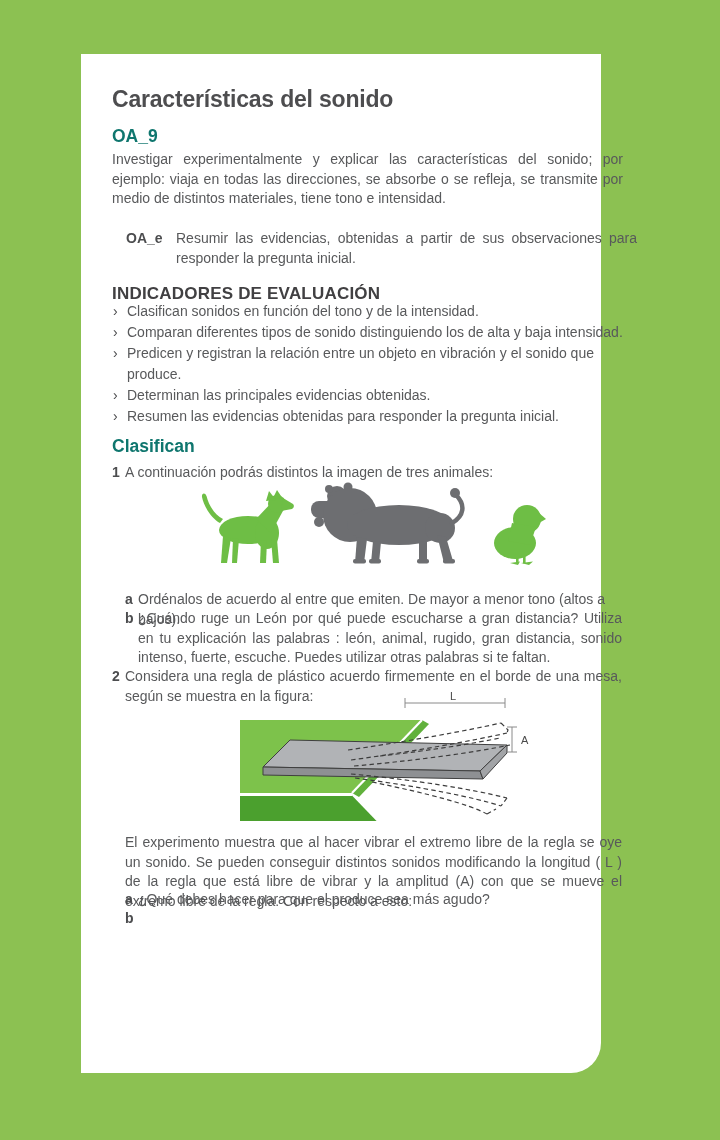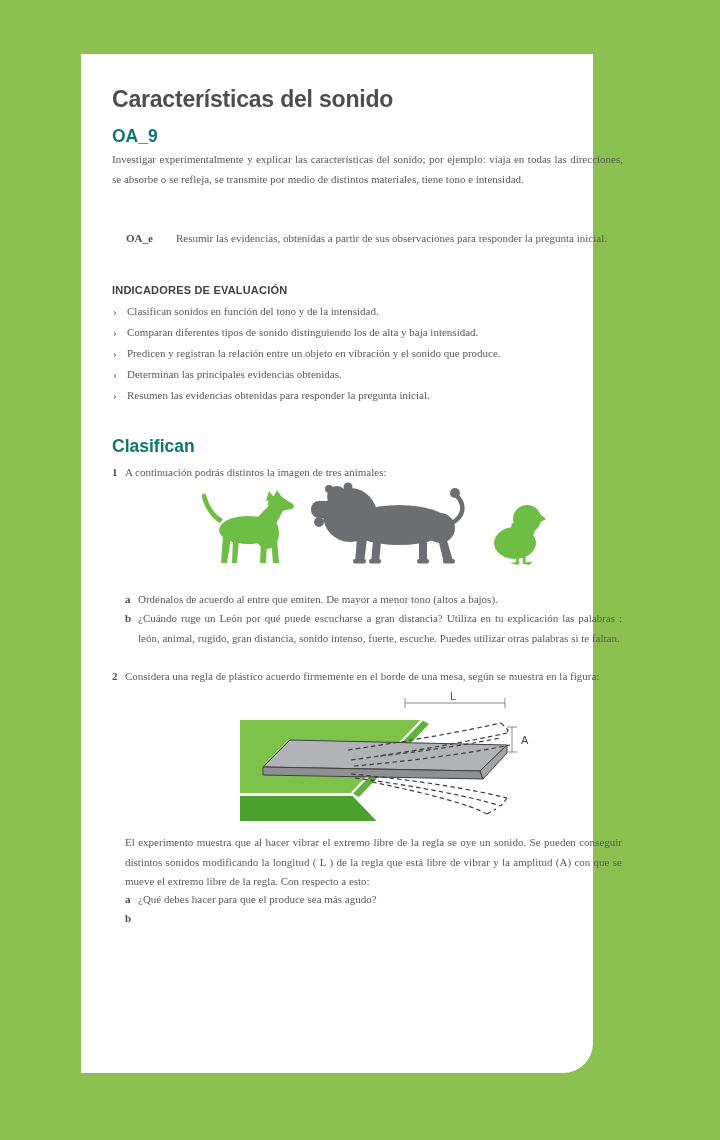--- a/index.html
+++ b/index.html
@@ -3,38 +3,38 @@
 <meta charset="utf-8">
 <style>
   html,body{margin:0;padding:0;}
   body{
     width:720px;height:1140px;position:relative;overflow:hidden;
     background:#8cc152;
     font-family:"Liberation Sans", sans-serif;
   }
   .card{
     position:absolute;left:81px;top:54px;width:512px;height:1019px;
-    background:#ffffff;border-radius:0 0 30px 0;
+    background:#ffffff;border-radius:0 0 30px 0;padding-left:8px;
   }
   .abs{position:absolute;}
   .title{
     left:31px;top:32px;margin:0;font-size:23px;font-weight:bold;
     color:#4d4d4f;letter-spacing:-0.2px;
   }
   .sect-head{font-size:17.5px;font-weight:bold;color:#0f766e;}
   .oa9-head{left:31px;top:72px;}
   .activ-head{left:31px;top:382px;}
-  .body-t{font-size:11px;line-height:19.5px;color:#58595b;font-family:Liberation Serif, serif;}
+  .body-t{font-size:14px;line-height:19.5px;color:#58595b;}
   .jt{text-align:justify;}
   .para1{left:31px;top:96px;width:511px;}
   .oae-row{left:45px;top:175px;width:511px;display:flex;}
   .oae-code{width:50px;flex:none;font-weight:bold;color:#4c4d4f;}
   .oae-desc{width:461px;}
   .indic-head{
-    left:31px;top:230px;font-size:11px;font-weight:bold;color:#414042;
+    left:31px;top:230px;font-size:17px;font-weight:bold;color:#414042;
     letter-spacing:0.2px;
   }
   .bullets{left:31px;top:247px;width:511px;}
   .brow{position:relative;padding-left:15px;line-height:21px;}
   .bmark{position:absolute;left:1px;top:0;color:#4c4d4f;}
   .marker{position:absolute;left:-13px;font-weight:bold;color:#4c4d4f;}
   .step1{left:44px;top:409px;width:497px;}
   .animals{
     left:117px;top:427px;height:84px;display:flex;align-items:flex-end;
   }

